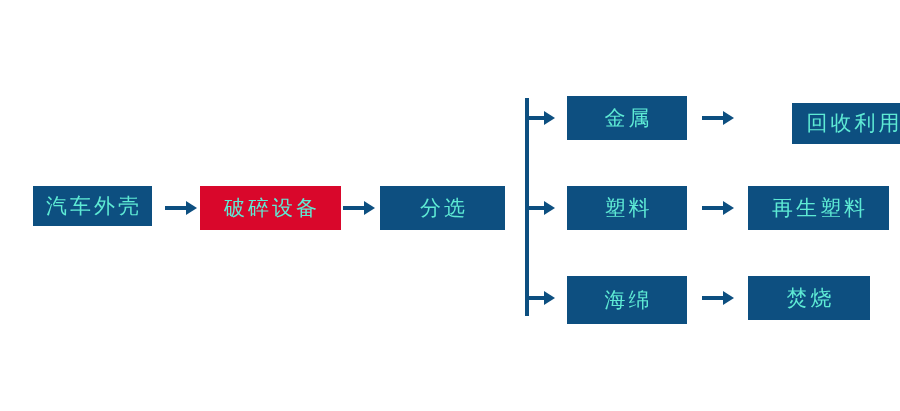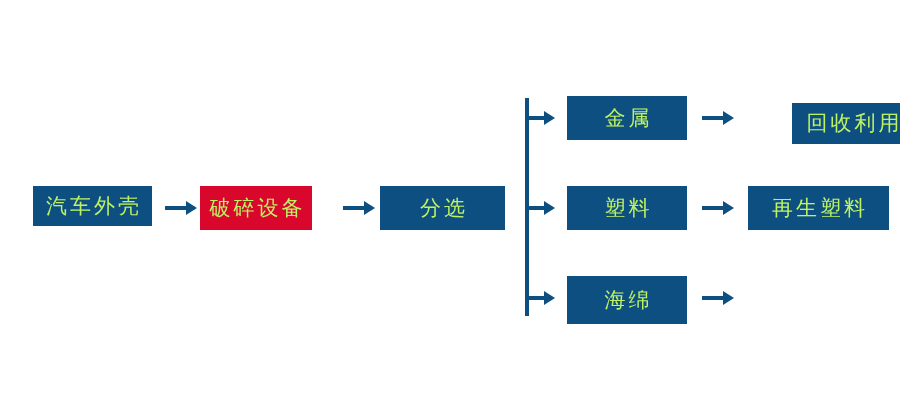--- a/index.html
+++ b/index.html
@@ -15,21 +15,21 @@
     width: 900px;
     height: 411px;
     background: #ffffff;
     overflow: hidden;
   }
   .node {
     position: absolute;
     display: flex;
     align-items: center;
     justify-content: center;
-    color: #bef264;
+    color: #5eead4;
     font-size: 21px;
     letter-spacing: 3px;
     text-indent: 3px;
     line-height: 1;
     white-space: nowrap;
     box-sizing: border-box;
   }
   .node.blue  { background: #0d4f80; }
   .node.red   { background: #d9072b; }
 
@@ -68,21 +68,21 @@
 
 <div id="canvas">
 
   <div class="node blue" style="left:33px; top:186px; width:119px; height:40px;">汽车外壳</div>
 
   <div class="arrow" style="left:165px; top:195px; width:32px;">
     <span class="shaft" style="width:22px;"></span>
     <span class="head" style="left:21px;"></span>
   </div>
 
-  <div class="node red" style="left:200px; top:186px; width:112px; height:44px;">破碎设备</div>
+  <div class="node red" style="left:200px; top:186px; width:141px; height:44px;">破碎设备</div>
 
   <div class="arrow" style="left:343px; top:195px; width:32px;">
     <span class="shaft" style="width:22px;"></span>
     <span class="head" style="left:21px;"></span>
   </div>
 
   <div class="node blue" style="left:380px; top:186px; width:125px; height:44px;">分选</div>
 
   <div class="trunk" style="left:525px; top:98px; height:218px;"></div>
 
@@ -119,14 +119,15 @@
     <span class="head" style="left:17px;"></span>
   </div>
 
   <div class="node blue" style="left:567px; top:276px; width:120px; height:48px;">海绵</div>
 
   <div class="arrow" style="left:702px; top:285px; width:32px;">
     <span class="shaft" style="width:22px;"></span>
     <span class="head" style="left:21px;"></span>
   </div>
 
+  <div class="node blue" style="left:748px; top:276px; width:122px; height:44px;">焚烧</div>
 
 </div>
 
 </body></html>

